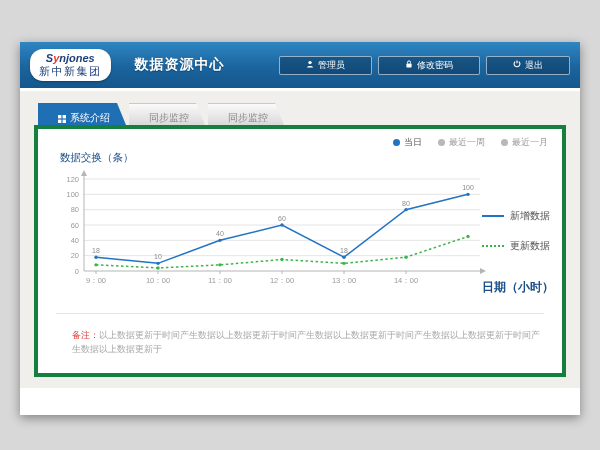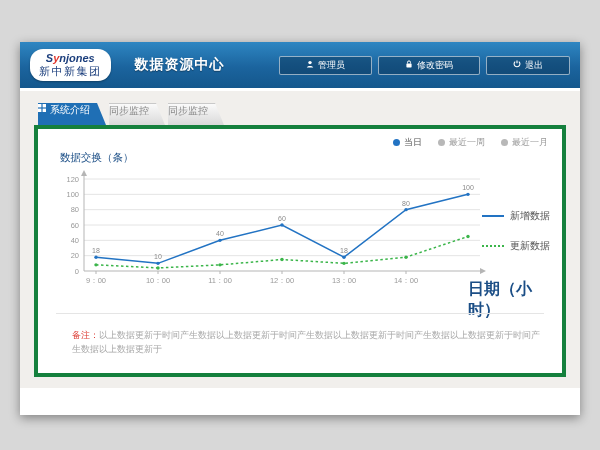--- a/index.html
+++ b/index.html
@@ -16,34 +16,34 @@
   .app-title{color:#fff;font-size:14px;font-weight:bold;margin-left:24px;letter-spacing:1px;text-shadow:0 1px 1px rgba(0,0,0,.35)}
   .actions{margin-left:auto;display:flex;gap:6px}
   .act-btn{display:flex;align-items:center;gap:4px;background:rgba(10,50,85,.45);border:1px solid rgba(255,255,255,.55);border-radius:2px;color:#fff;font-size:9px;padding:2px 26px;cursor:pointer;white-space:nowrap}
 
   .mainnav{height:27px;background:linear-gradient(#4aa0d5,#2277b4 50%,#135a92);display:flex;padding-left:8px}
   .nav-item{display:flex;align-items:center;padding:0 19px;color:#fff;font-size:11px;cursor:pointer;border-right:1px solid rgba(255,255,255,.3);box-shadow:inset -1px 0 0 rgba(0,0,0,.12)}
   .strip{height:3px;background:#fff}
 
   .content{height:297px;background:#f1efec;padding:12px 14px 0}
   .tabs{display:flex;gap:3px;margin-left:4px;height:22px}
-  .tab{display:flex;align-items:flex-start;gap:4px;padding:0 16px 0 0;font-size:10px;cursor:pointer;clip-path:polygon(0 0,calc(100% - 9px) 0,100% 100%,0 100%)}
+  .tab{display:flex;align-items:flex-end;gap:4px;padding:0 16px 0 20px;font-size:10px;cursor:pointer;clip-path:polygon(0 0,calc(100% - 9px) 0,100% 100%,0 100%)}
   .tab.active{background:#1f6fb5;color:#fff}
   .tab.inactive{background:linear-gradient(#fafafa,#d9d9d9);color:#8a8a8a;border-top:1px solid #c9c9c9}
 
   .panel{position:relative;background:#fff;border:4px solid #15803d;height:252px}
   .top-legend{position:absolute;top:7px;right:14px;display:flex;gap:16px}
   .tl-item{display:flex;align-items:center;gap:4px;font-size:9px;color:#999;cursor:pointer}
   .dot{width:7px;height:7px;border-radius:50%;display:inline-block;background:#bbb}
   .y-title{position:absolute;top:22px;left:22px;font-size:10.5px;font-weight:normal;color:#1b4e86}
   .chart-wrap{position:absolute;top:40px;left:14px}
   .series-legend{position:absolute;top:80px;right:2px;width:78px}
   .sl-item{display:flex;align-items:center;gap:6px;margin-bottom:16px;font-size:10px;color:#555;cursor:pointer}
   .sample{width:22px;height:0;display:inline-block}
-  .x-title{position:absolute;top:150px;left:430px;font-size:16px;font-weight:bold;color:#1b4e86}
+  .x-title{position:absolute;top:150px;left:444px;font-size:12px;font-weight:bold;color:#1b4e86}
   .divider{position:absolute;top:184px;left:18px;right:18px;border-top:1px solid #e5e5e5}
   .note{position:absolute;top:200px;left:34px;right:18px;font-size:9px;color:#a8a8a8;line-height:1.5}
   .note-prefix{color:#dd3c34}
 </style>
 </head>
 <body>
 
 <div class="stage">
   <div class="page">
 

